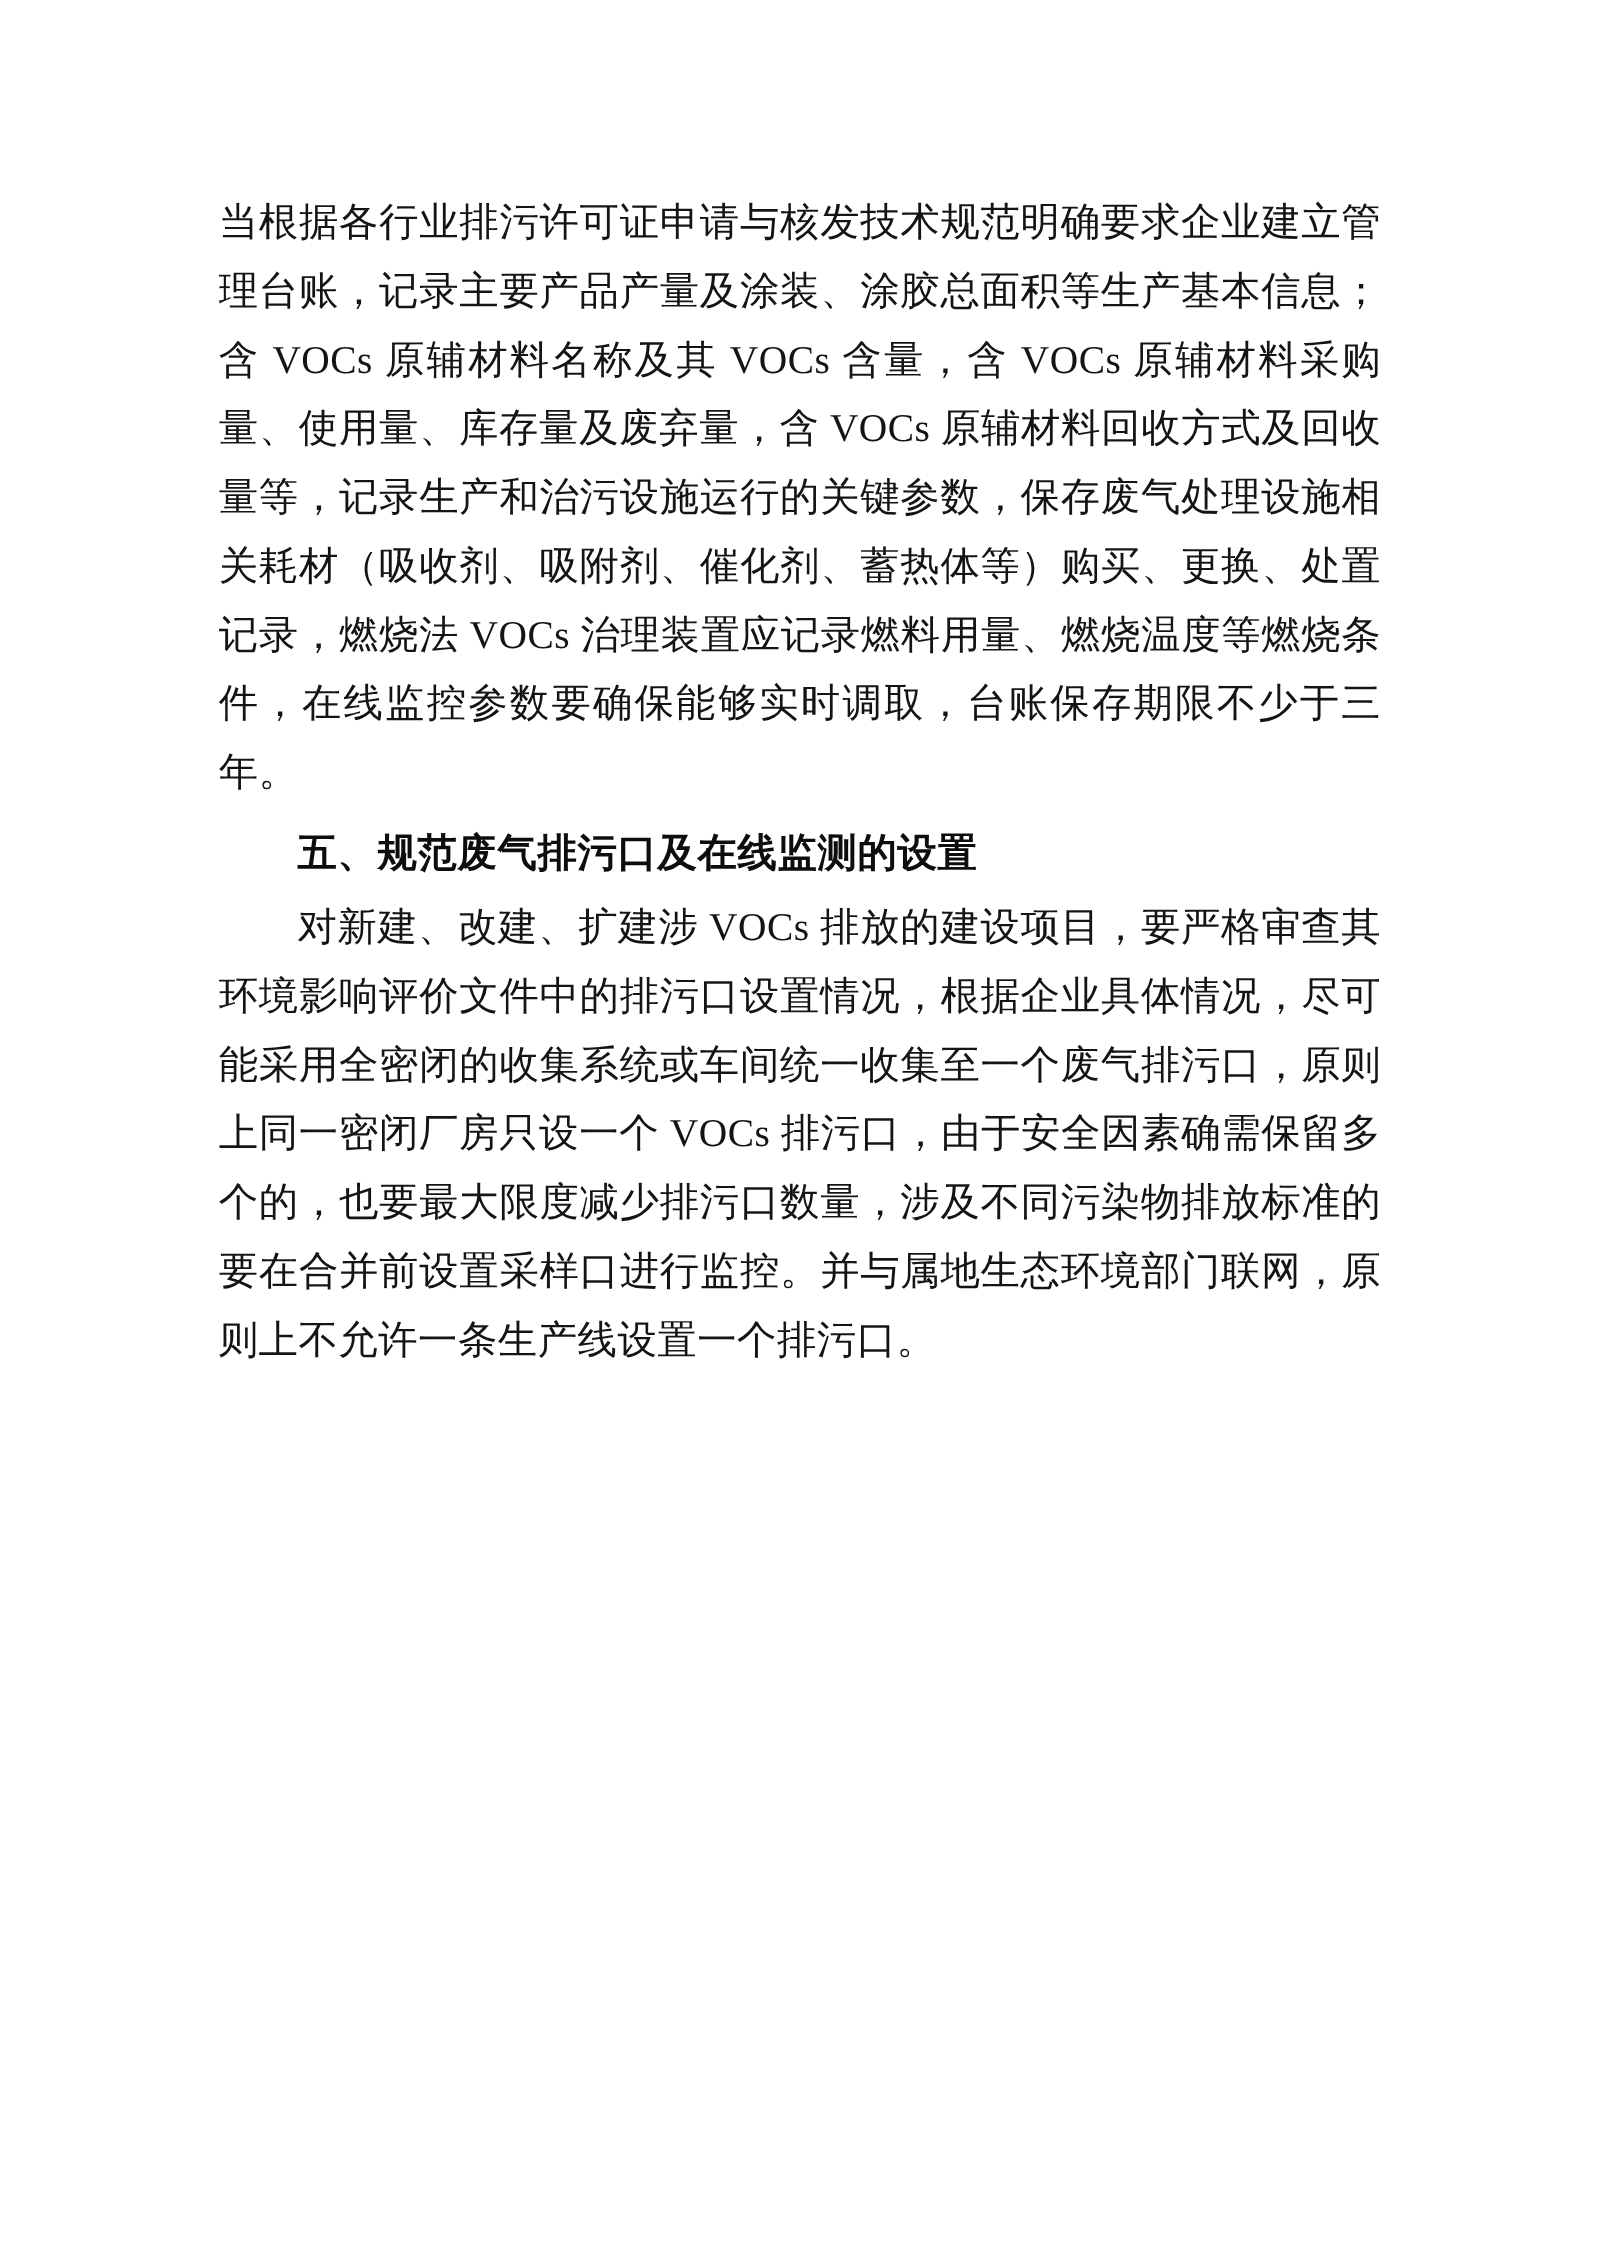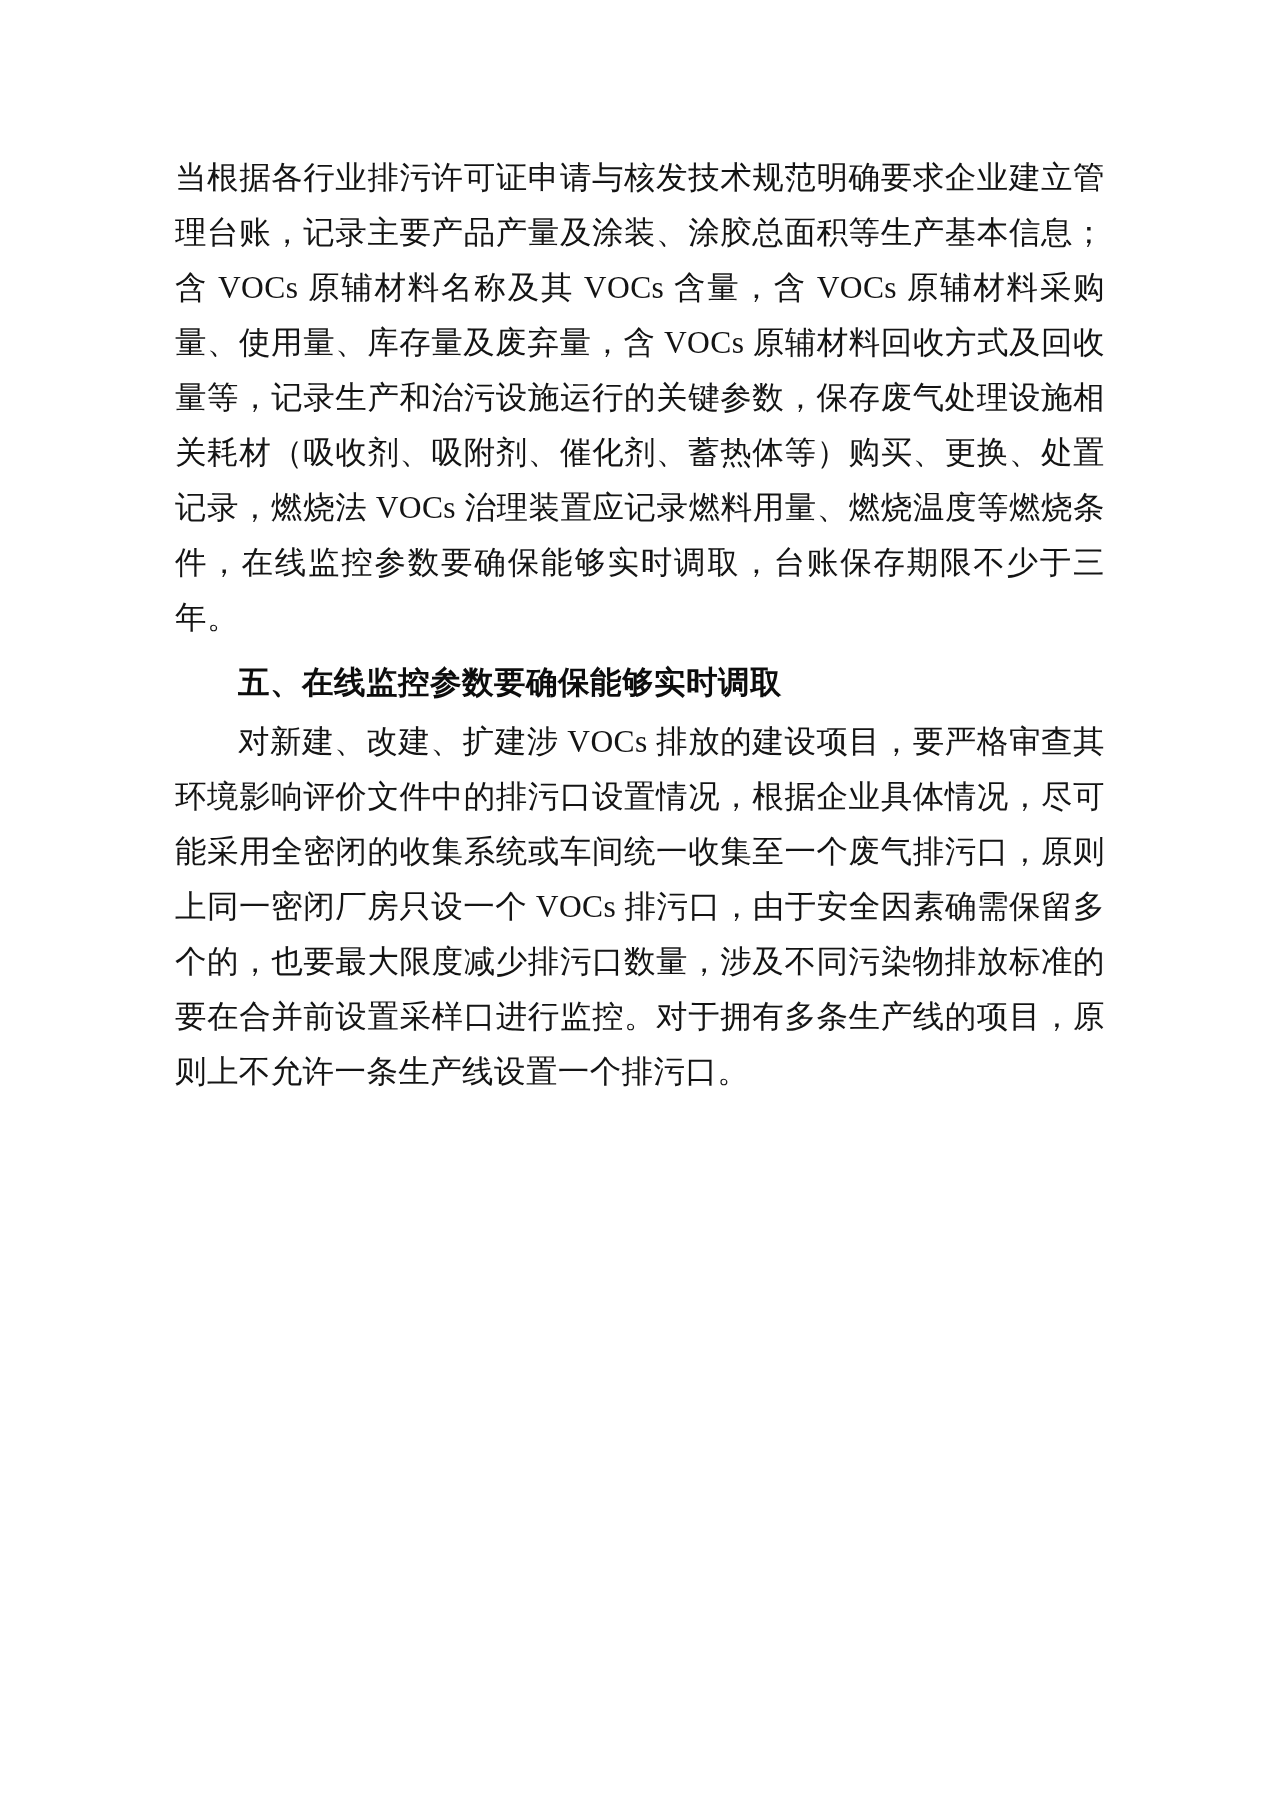--- a/index.html
+++ b/index.html
@@ -52,20 +52,20 @@
 </style>
 </head>
 <body>
 
 <div class="page">
 
   <p class="para">当根据各行业排污许可证申请与核发技术规范明确要求企业建立管理台账，记录主要产品产量及涂装、涂胶总面积等生产基本信息；含 VOCs 原辅材料名称及其 VOCs 含量，含 VOCs 原辅材料采购量、使用量、库存量及废弃量，含 VOCs 原辅材料回收方式及回收量等，记录生产和治污设施运行的关键参数，保存废气处理设施相关耗材（吸收剂、吸附剂、催化剂、蓄热体等）购买、更换、处置记录，燃烧法 VOCs 治理装置应记录燃料用量、燃烧温度等燃烧条件，在线监控参数要确保能够实时调取，台账保存期限不少于三年。</p>
 
   <div class="block-gap"></div>
 
-  <h2 class="heading">五、在线监控参数要确保能够实时调取</h2>
+  <h2 class="heading">五、规范废气排污口及在线监测的设置</h2>
 
-  <p class="para indent">对新建、改建、扩建涉 VOCs 排放的建设项目，要严格审查其环境影响评价文件中的排污口设置情况，根据企业具体情况，尽可能采用全密闭的收集系统或车间统一收集至一个废气排污口，原则上同一密闭厂房只设一个 VOCs 排污口，由于安全因素确需保留多个的，也要最大限度减少排污口数量，涉及不同污染物排放标准的要在合并前设置采样口进行监控。对于拥有多条生产线的项目，原则上不允许一条生产线设置一个排污口。</p>
+  <p class="para indent">对新建、改建、扩建涉 VOCs 排放的建设项目，要严格审查其环境影响评价文件中的排污口设置情况，根据企业具体情况，尽可能采用全密闭的收集系统或车间统一收集至一个废气排污口，原则上同一密闭厂房只设一个 VOCs 排污口，由于安全因素确需保留多个的，也要最大限度减少排污口数量，涉及不同污染物排放标准的要在合并前设置采样口进行监控。并与属地生态环境部门联网，原则上不允许一条生产线设置一个排污口。</p>
 
   <div class="block-gap"></div>
 
 
 </div>
 
 </body></html>

